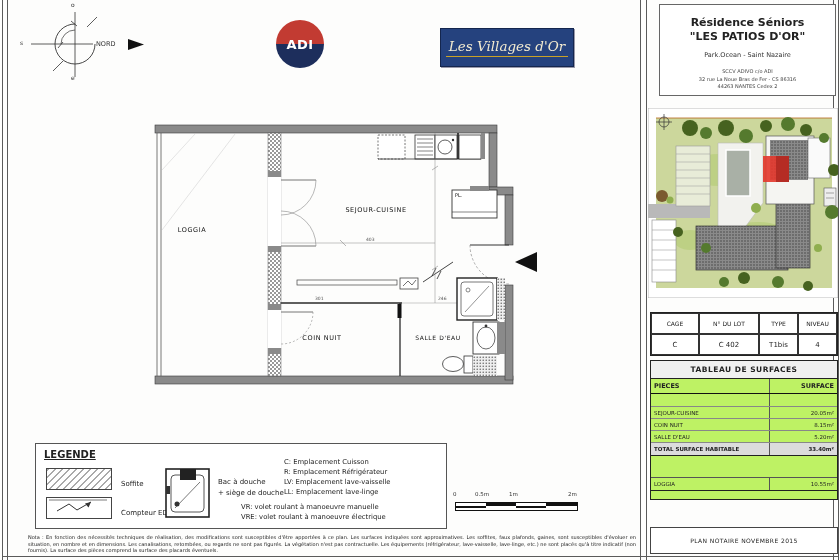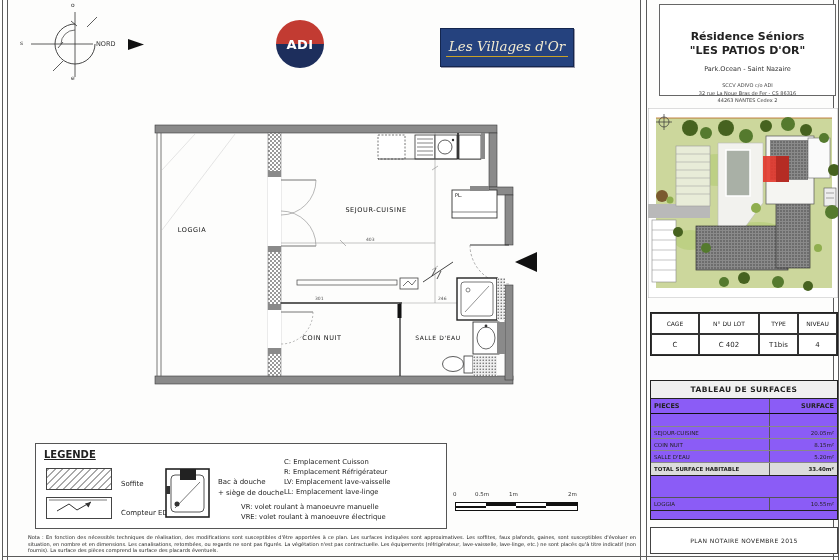--- a/index.html
+++ b/index.html
@@ -2,40 +2,40 @@
 <html><head>
 <meta charset="utf-8">
 <style>
   html,body{margin:0;padding:0;background:#e8e8e8;}
   #sheet{position:relative;width:840px;height:560px;background:#fdfdfc;overflow:hidden;
          font-family:"DejaVu Sans",sans-serif;color:#222;}
   .abs{position:absolute;}
   .vline{position:absolute;top:0;width:1px;height:560px;background:#5a5a5a;}
   
   #titleblock{left:659px;top:4px;width:175px;height:90px;border:1px solid #666;background:#fff;text-align:center;}
-  #titleblock .t1{font-size:11px;font-weight:bold;margin-top:25px;}
+  #titleblock .t1{font-size:11px;font-weight:bold;margin-top:11px;}
   #titleblock .t2{font-size:11px;font-weight:bold;margin-top:1px;}
   #titleblock .t3{font-size:6.5px;margin-top:8px;color:#333;}
   #titleblock .a{font-size:5px;color:#444;line-height:1.5;}
   #titleblock .a1{margin-top:9px;}
   
   #adi{left:276px;top:20px;width:48px;height:48px;border-radius:50%;
        background:linear-gradient(#c23b32 0 50%, #1d2e5c 50% 100%);
        display:flex;align-items:center;justify-content:center;}
   #adi span{color:#fff;font-weight:bold;font-size:13px;letter-spacing:.5px;}
   #villages{left:440px;top:28px;width:132px;height:37px;background:#25427e;border:1px solid #14264e;
        display:flex;align-items:center;justify-content:center;box-shadow:1px 1px 0 #99a;}
   #villages span{font-family:"DejaVu Serif",serif;font-style:italic;font-size:13.5px;color:#f2ead0;
        border-bottom:1px solid #c9a227;padding:0 3px 2px 3px;white-space:nowrap;text-align:center;}
   
   #lottable{left:650px;top:312px;width:186px;border:1.5px solid #222;background:#fff;
        display:grid;grid-template-columns:48px 60px 39px 39px;}
   #lottable div{border:0.5px solid #333;font-size:6px;display:flex;align-items:center;justify-content:center;height:19px;}
   #lottable .val{font-size:7px;}
-  #surftable{left:650px;top:380px;width:186px;height:138px;border:1.2px solid #222;background:#8b5cf6;}
+  #surftable{left:650px;top:360px;width:186px;height:138px;border:1.2px solid #222;background:#bef264;}
   #surftable .stitle{height:17px;line-height:17px;text-align:center;font-size:7.5px;font-weight:bold;
        letter-spacing:.5px;border-bottom:1.2px solid #222;background:#f0f0f0;}
   .srow{display:flex;align-items:center;}
   .srow .lab{flex:1;padding-left:3px;}
   .srow .val{width:64px;text-align:right;padding-right:3px;border-left:1px solid #555;align-self:stretch;
        display:flex;align-items:center;justify-content:flex-end;}
   #shead{height:14px;font-weight:bold;font-size:6.5px;border-bottom:1.5px solid #111;}
   #sgap1{height:12px;border-bottom:0.5px solid #888;}
   .sdata{height:11px;font-size:5.5px;border-bottom:0.5px solid #888;}
   #stotal{height:12px;font-size:5.5px;font-weight:bold;background:#dcdcdc;border-bottom:1.2px solid #222;}

